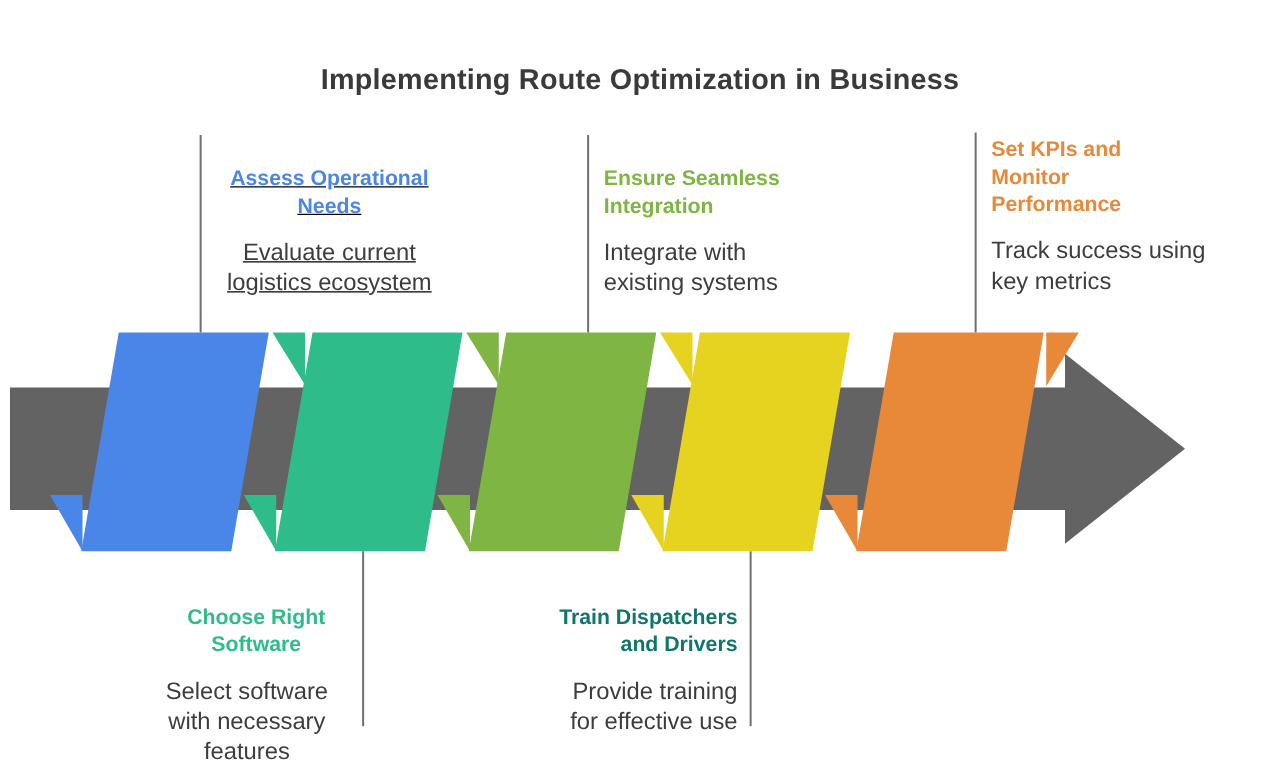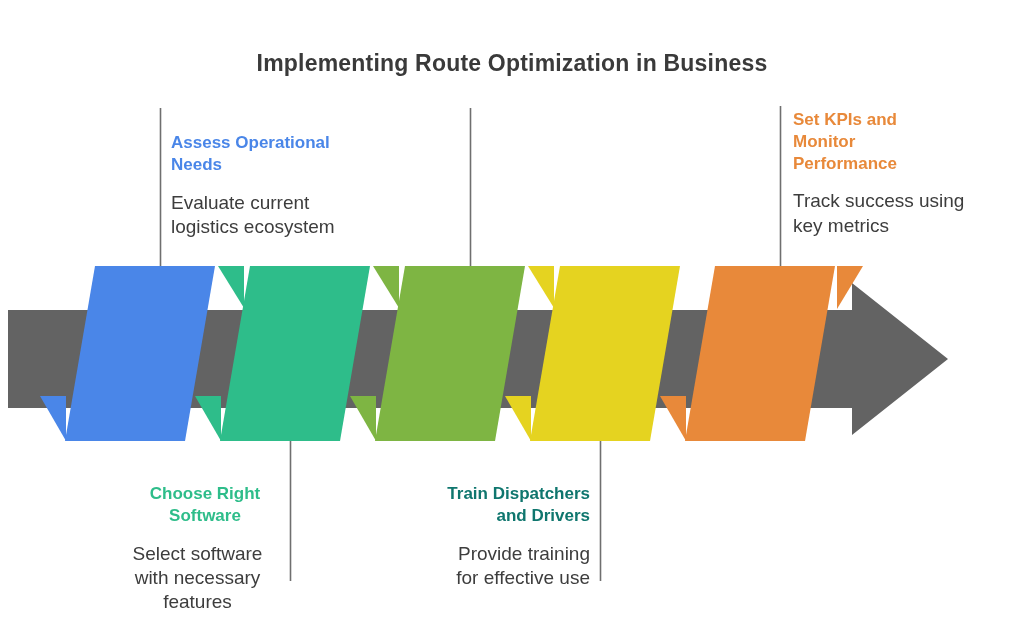--- a/index.html
+++ b/index.html
@@ -36,21 +36,21 @@
     line-height: 1.28;
     margin: 0 0 15px 0;
   }
   .step-label .desc {
     font-size: 19px;
     line-height: 1.28;
     color: #3d3d3d;
     margin: 0;
   }
   
-  .label-1 { left: 171px; top: 132px; width: 185px; text-align: left; }
+  .label-1 { left: 171px; top: 132px; width: 185px; text-align: center; text-decoration: underline; }
   .label-3 { left: 483px; top: 132px; width: 175px; text-align: left; }
   .label-3 .heading { max-width: 170px; }
   .label-5 { left: 793px; top: 109px; width: 180px; text-align: left; }
   .label-5 .heading { width: 135px; }
   
   .label-2 { left: 88px; top: 483px; width: 192px; text-align: center; }
   .label-2 .heading { width: 150px; margin-left: auto; }
   .label-2 .desc { width: 165px; margin-left: auto; }
   .label-4 { left: 398px; top: 483px; width: 192px; text-align: right; }
   .label-4 .heading { width: 165px; margin-left: auto; }
@@ -106,20 +106,24 @@
   <div class="step-label label-1">
     <p class="heading" style="color: rgb(74, 134, 232);">Assess Operational Needs</p>
     <p class="desc">Evaluate current logistics ecosystem</p>
   </div>
 
   <div class="step-label label-2">
     <p class="heading" style="color: rgb(46, 189, 138);">Choose Right Software</p>
     <p class="desc">Select software with necessary features</p>
   </div>
 
+  <div class="step-label label-3">
+    <p class="heading" style="color: rgb(126, 181, 67);">Ensure Seamless Integration</p>
+    <p class="desc">Integrate with existing systems</p>
+  </div>
 
   <div class="step-label label-4">
     <p class="heading" style="color: #0f766e;">Train Dispatchers and Drivers</p>
     <p class="desc">Provide training for effective use</p>
   </div>
 
   <div class="step-label label-5">
     <p class="heading" style="color: rgb(232, 137, 58);">Set KPIs and Monitor Performance</p>
     <p class="desc">Track success using key metrics</p>
   </div>

